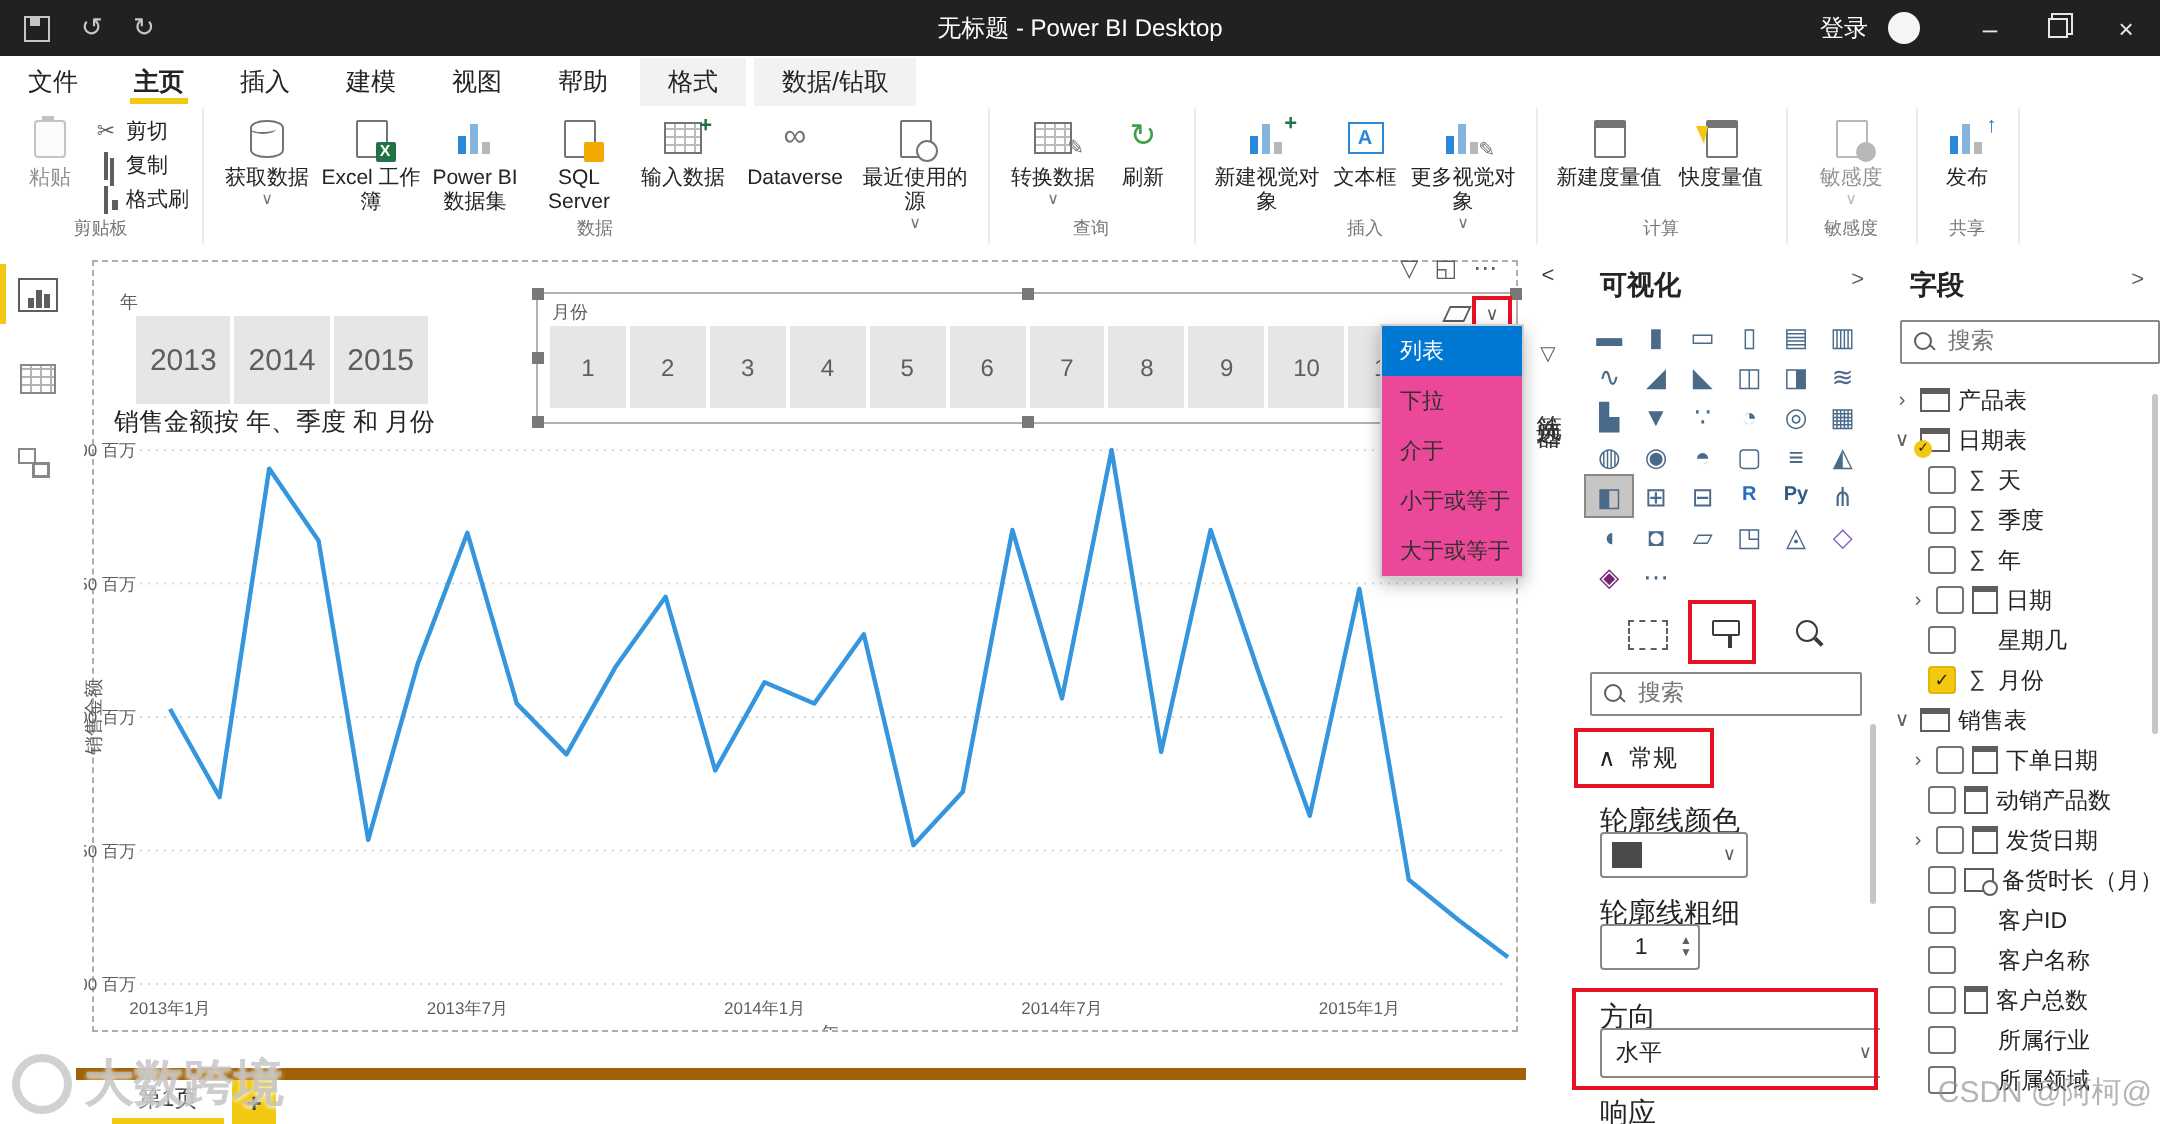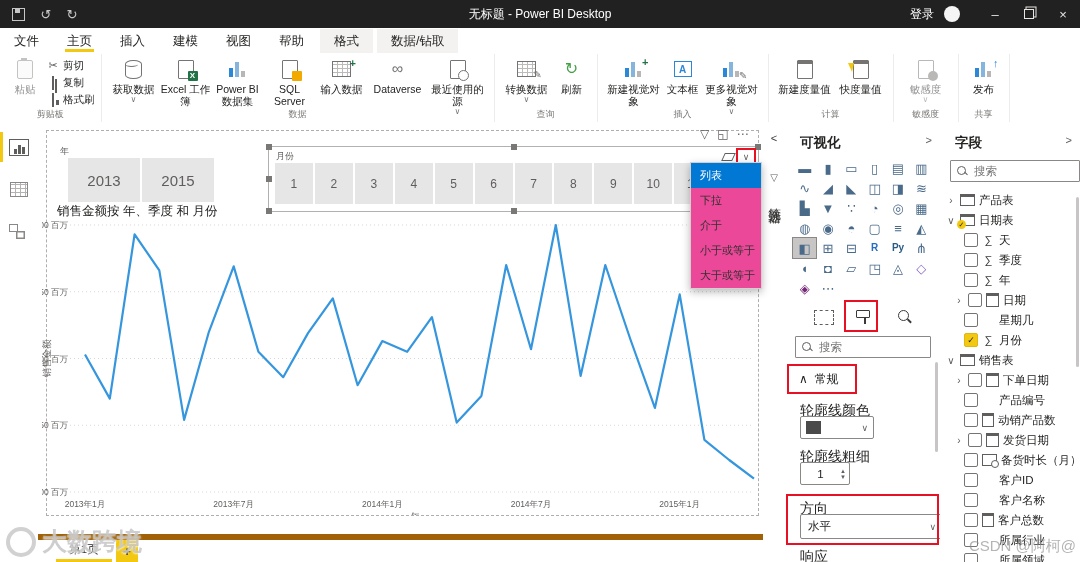--- a/index.html
+++ b/index.html
@@ -12,21 +12,21 @@
   .tb-save:before{content:"";position:absolute;left:2px;top:0;width:5px;height:4px;background:#c8c6c4;}
   #tb-title{position:absolute;left:0;right:0;text-align:center;font-size:12px;color:#fff;pointer-events:none;}
   #tb-right{position:absolute;right:0;top:0;height:28px;display:flex;align-items:center;}
   #signin{font-size:12px;color:#fff;margin-right:10px;cursor:pointer;}
   .avatar{width:16px;height:16px;border-radius:50%;background:#f5f5f5;margin-right:18px;}
   .winbtn{width:34px;height:28px;display:flex;align-items:center;justify-content:center;color:#e8e6e3;font-size:13px;cursor:pointer;}
   .restore-g{width:8px;height:8px;border:1px solid #e8e6e3;box-shadow:2px -2px 0 -0.5px #212121,2px -2px 0 0.5px #e8e6e3;}
   
   #menubar{position:absolute;left:0;top:28px;width:1080px;height:26px;background:#fff;display:flex;align-items:stretch;border-bottom:1px solid #eee;}
   .mtab{padding:0 14px;display:flex;align-items:center;font-size:12.5px;cursor:pointer;position:relative;}
-  .mtab.active{font-weight:normal;}
+  .mtab.active{font-weight:bold;}
   .mtab.active:after{content:"";position:absolute;left:12px;right:12px;bottom:2px;height:3px;background:#f2c811;}
   .mtab.ctx{background:#f3f2f1;margin:1px 2px;}
   
   #ribbon{position:absolute;left:0;top:54px;width:1080px;height:68px;background:#fff;border-bottom:1px solid #d8d6d4;display:flex;}
   .rgroup{position:relative;display:flex;align-items:flex-start;padding:3px 6px 12px 6px;border-right:1px solid #ececec;}
   .rglabel{position:absolute;left:0;right:0;bottom:1px;text-align:center;font-size:9px;color:#797775;}
   .rb-big{display:flex;flex-direction:column;align-items:center;width:50px;margin:0 1px;cursor:pointer;}
   .rb-big.w36{width:36px;} .rb-big.w60{width:58px;}
   .rb-lab{font-size:10.5px;line-height:1.15;text-align:center;margin-top:2px;}
   .drop{font-size:8px;color:#797775;line-height:1;margin-top:1px;}
@@ -386,20 +386,21 @@
       <span class="rmodel"></span>
     </div>
   </div>
 
   <div id="canvas">
     <div id="pageborder"></div>
 
     <span class="sl-label" style="left:22px;top:23px;">年</span>
     <div class="slicer-row" id="year-buttons" style="left:30px;top:36px;width:146px;height:44px;">
         <div class="slicer-btn">2013</div>
+        <div class="slicer-btn">2014</div>
         <div class="slicer-btn">2015</div>
       </div>
 
     <div id="vheader">
       <span class="vh-ic">▽</span>
       <span class="vh-ic">◱</span>
       <span class="vh-ic">⋯</span>
     </div>
 
     <div id="month-frame">
@@ -611,25 +612,20 @@
           <span>销售表</span>
         </div>
         <div class="ft-row" style="padding-left: 14px;">
           <span class="ft-exp">›</span>
           <span class="cb"></span>
           <span class="fi-cal"></span>
           <span>下单日期</span>
         </div>
         <div class="ft-row" style="padding-left: 24px;">
           <span class="cb"></span>
-          <span class="fi-none"></span>
-          <span>产品编号</span>
-        </div>
-        <div class="ft-row" style="padding-left: 24px;">
-          <span class="cb"></span>
           <span class="fi-calc"></span>
           <span>动销产品数</span>
         </div>
         <div class="ft-row" style="padding-left: 14px;">
           <span class="ft-exp">›</span>
           <span class="cb"></span>
           <span class="fi-cal"></span>
           <span>发货日期</span>
         </div>
         <div class="ft-row" style="padding-left: 24px;">

